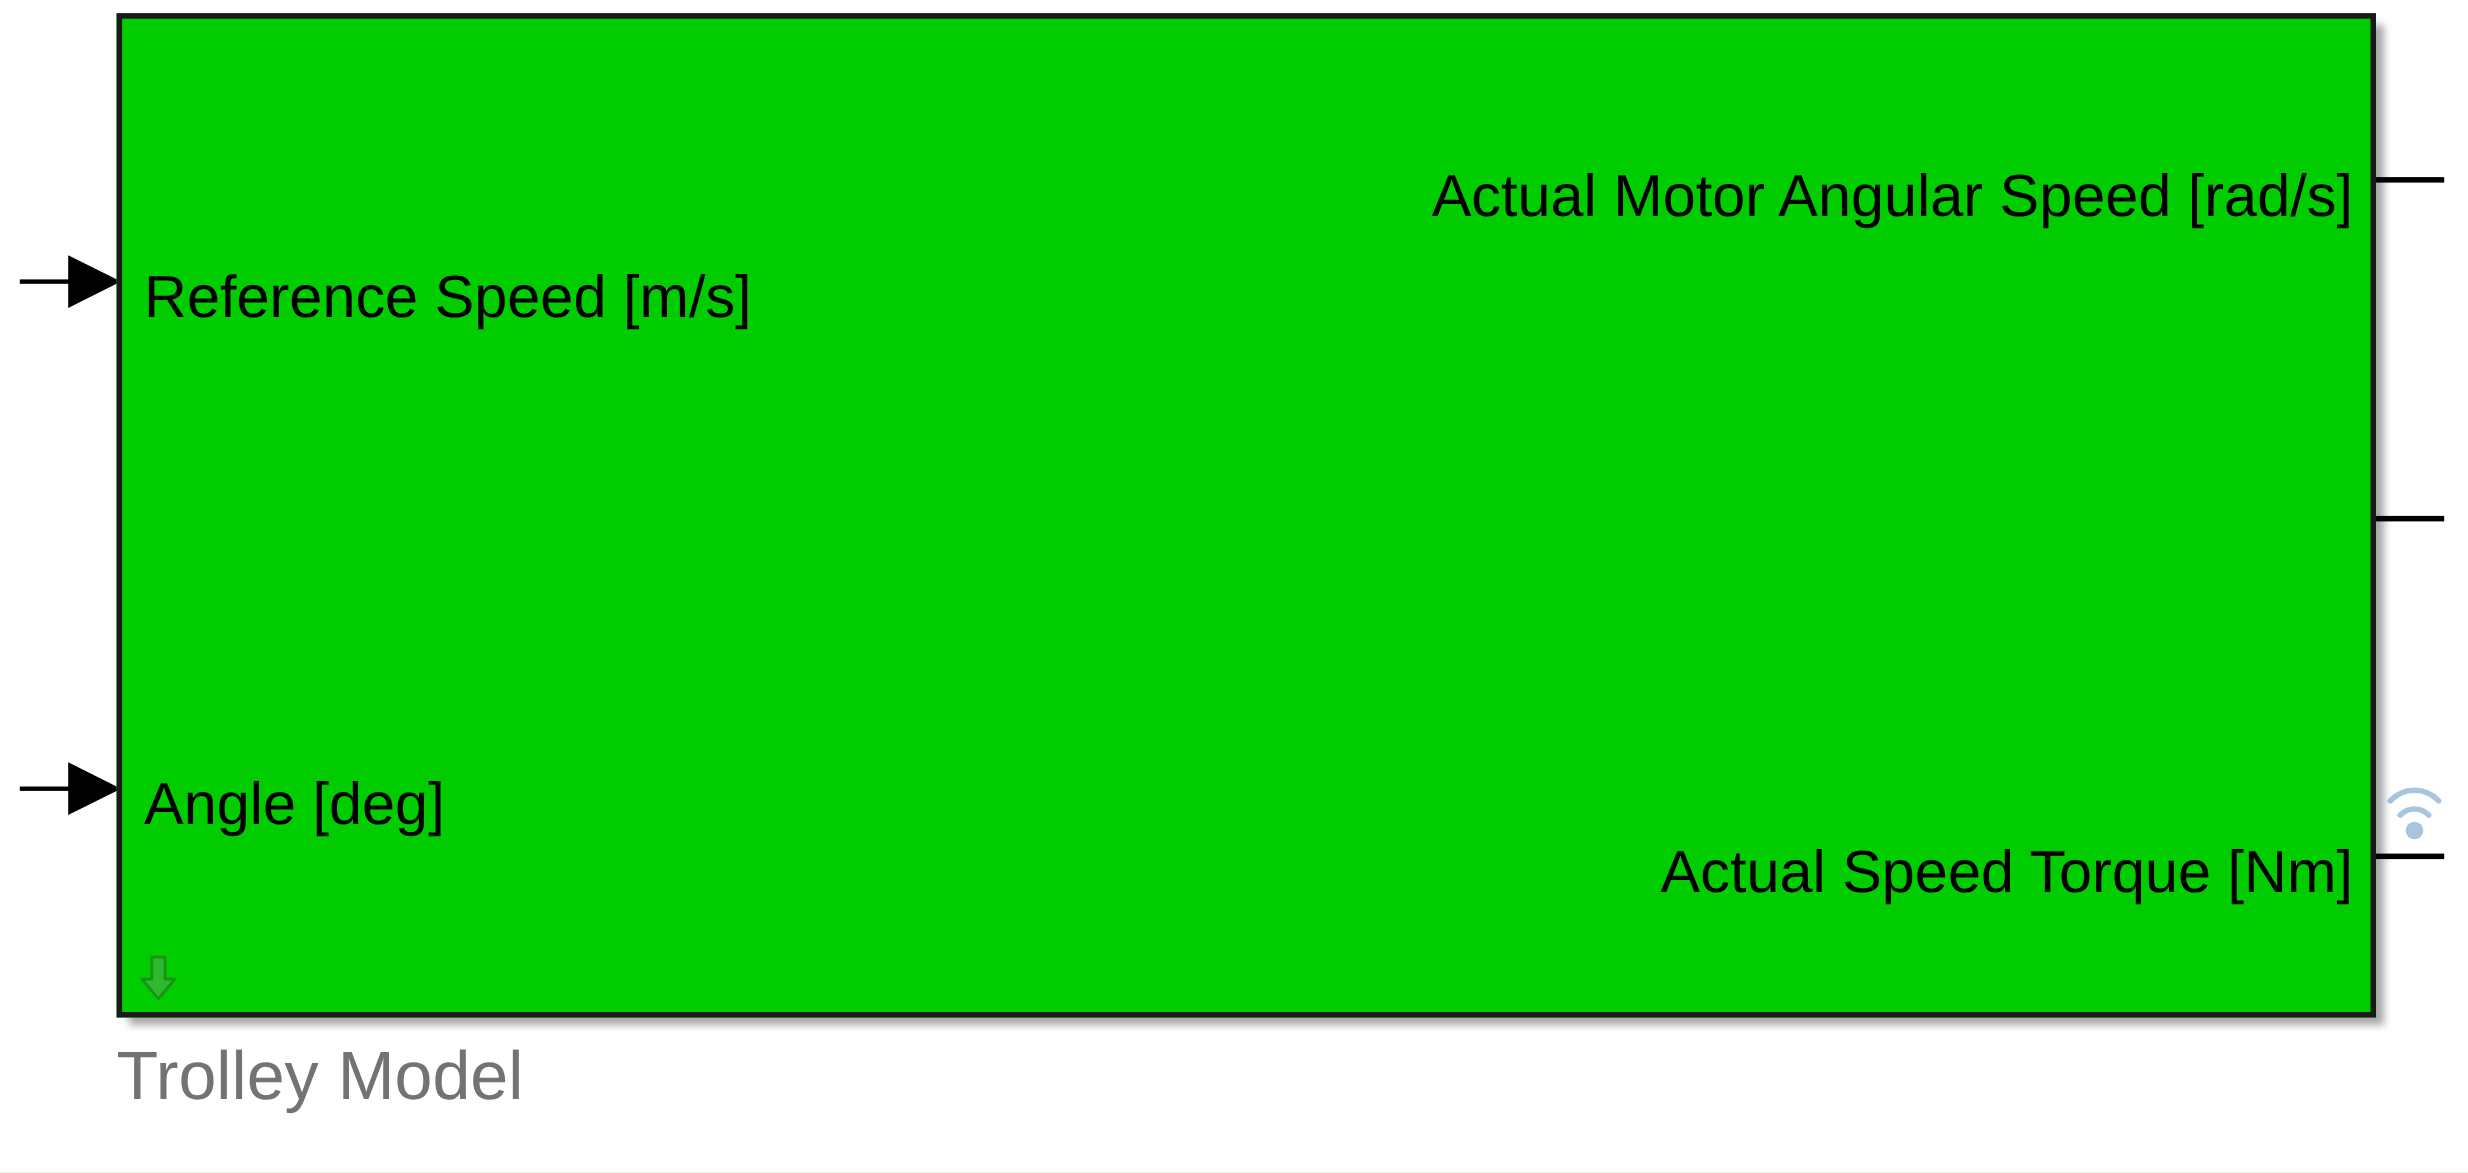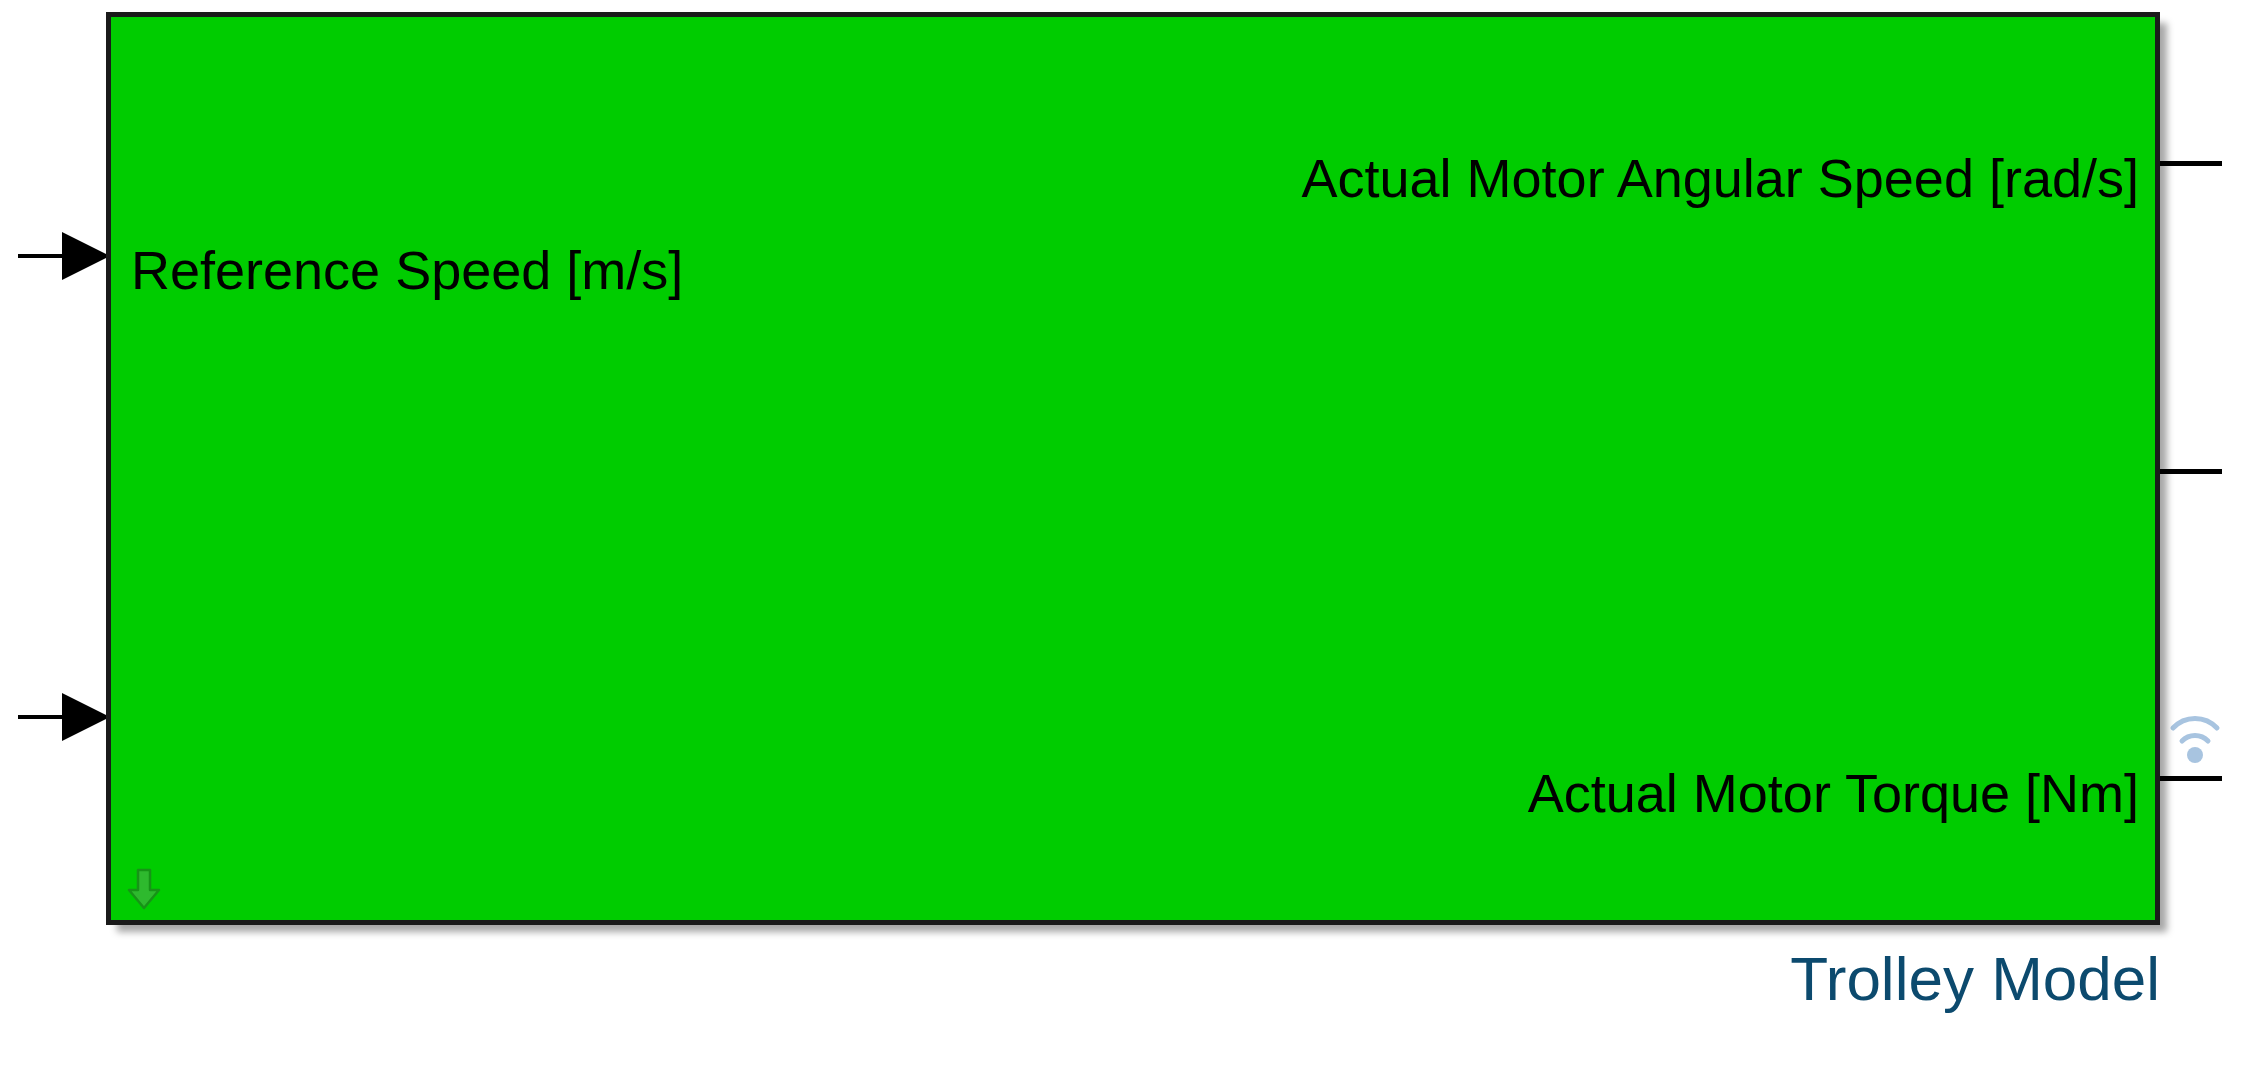--- a/index.html
+++ b/index.html
@@ -113,22 +113,22 @@
     width: 56px;
     height: 62px;
   }
 
   
   .block-caption {
     position: absolute;
     left: 106px;
     top: 944px;
     width: 2054px;
-    text-align: right;
-    color: #0c4a6e;
+    text-align: left;
+    color: #737373;
     font-family: "Liberation Sans", sans-serif;
     font-size: 62px;
     line-height: 70px;
     white-space: nowrap;
   }
 </style>
 </head>
 <body>
 
 <div id="canvas">
@@ -149,25 +149,26 @@
   <svg class="signal-icon" viewBox="0 0 56 62" xmlns="http://www.w3.org/2000/svg">
     <path d="M6 22 A30 30 0 0 1 50 22" fill="none" stroke="#a8c4e0" stroke-width="5" stroke-linecap="round"></path>
     <path d="M15 35 A18 18 0 0 1 41 35" fill="none" stroke="#a8c4e0" stroke-width="5" stroke-linecap="round"></path>
     <circle cx="28" cy="49" r="8" fill="#a8c4e0"></circle>
   </svg>
 
   <div class="block">
 
     <div class="port-label in-label" id="in-label-0">Reference Speed [m/s]</div>
 
+    <div class="port-label in-label" id="in-label-1">Angle [deg]</div>
 
     <div class="port-label out-label" id="out-label-0">Actual Motor Angular Speed [rad/s]</div>
 
 
-    <div class="port-label out-label" id="out-label-2">Actual Motor Torque [Nm]</div>
+    <div class="port-label out-label" id="out-label-2">Actual Speed Torque [Nm]</div>
 
     <svg class="descend-icon" viewBox="0 0 38 42" xmlns="http://www.w3.org/2000/svg">
       <path d="M13 2 L25 2 L25 22 L34 22 L19 40 L4 22 L13 22 Z" fill="#55aa55" stroke="#2b662b" stroke-width="2.5" stroke-linejoin="round"></path>
     </svg>
 
   </div>
 
   <div class="block-caption">Trolley Model</div>
 
 </div>

